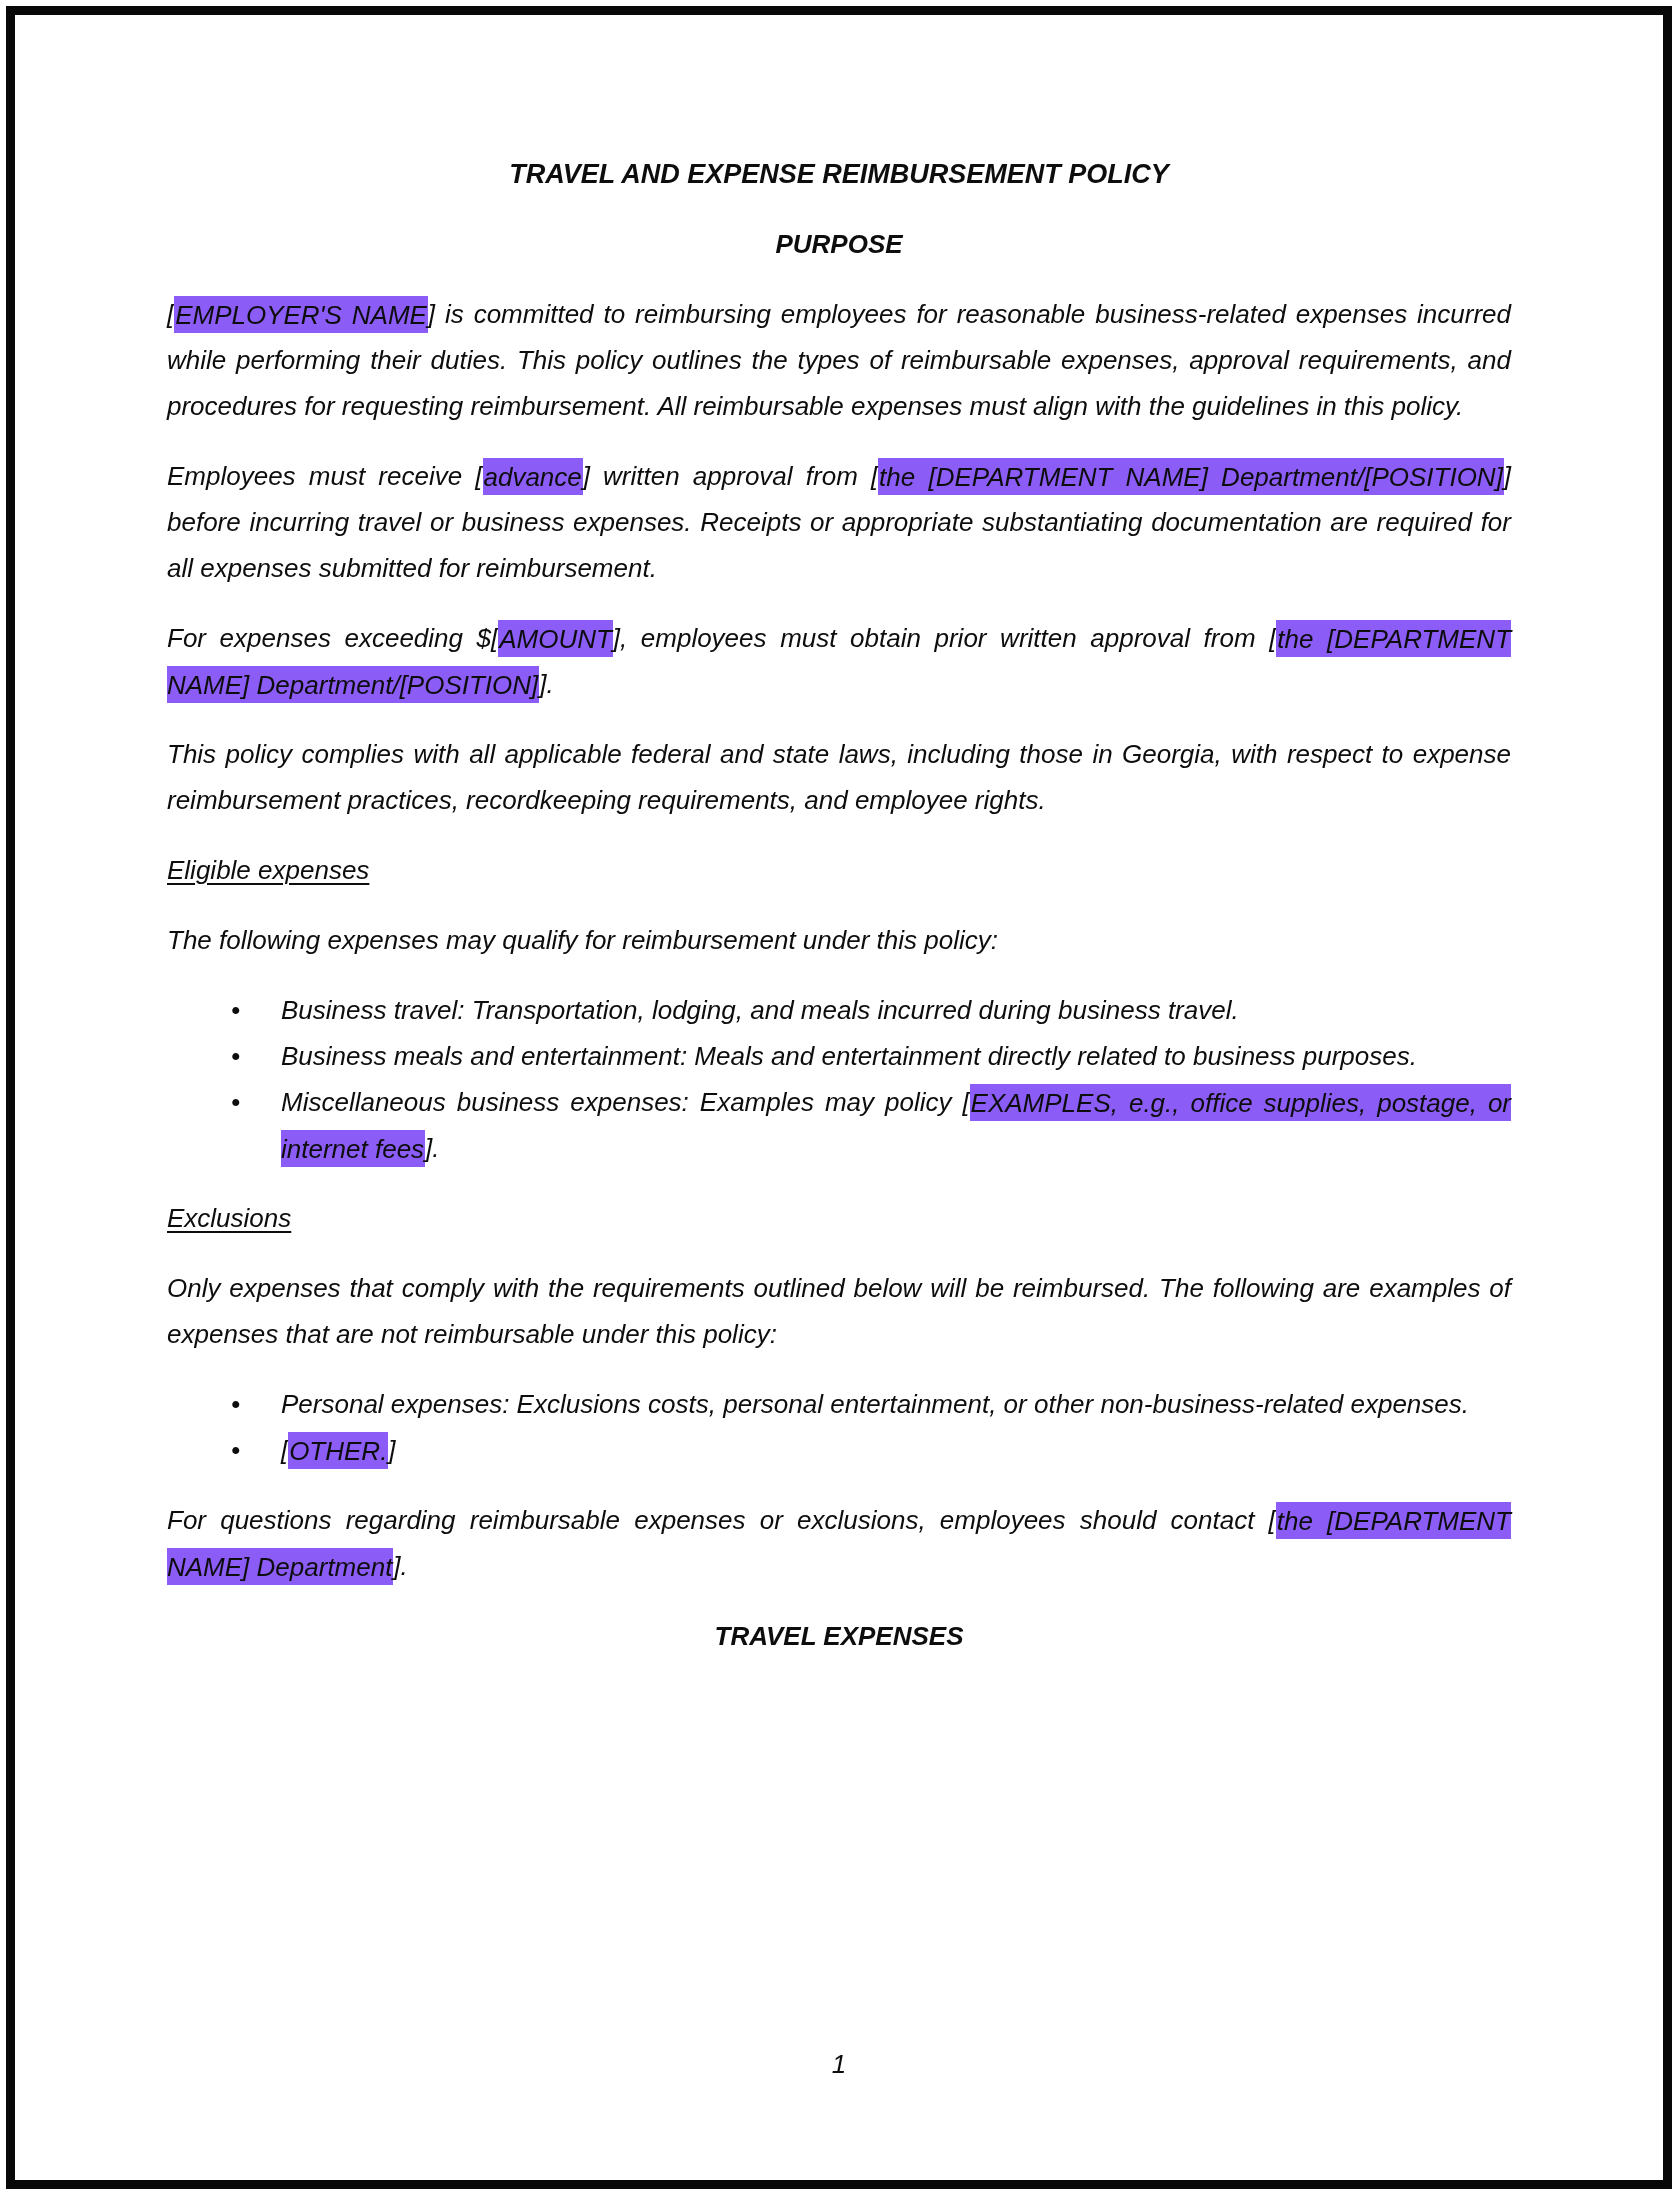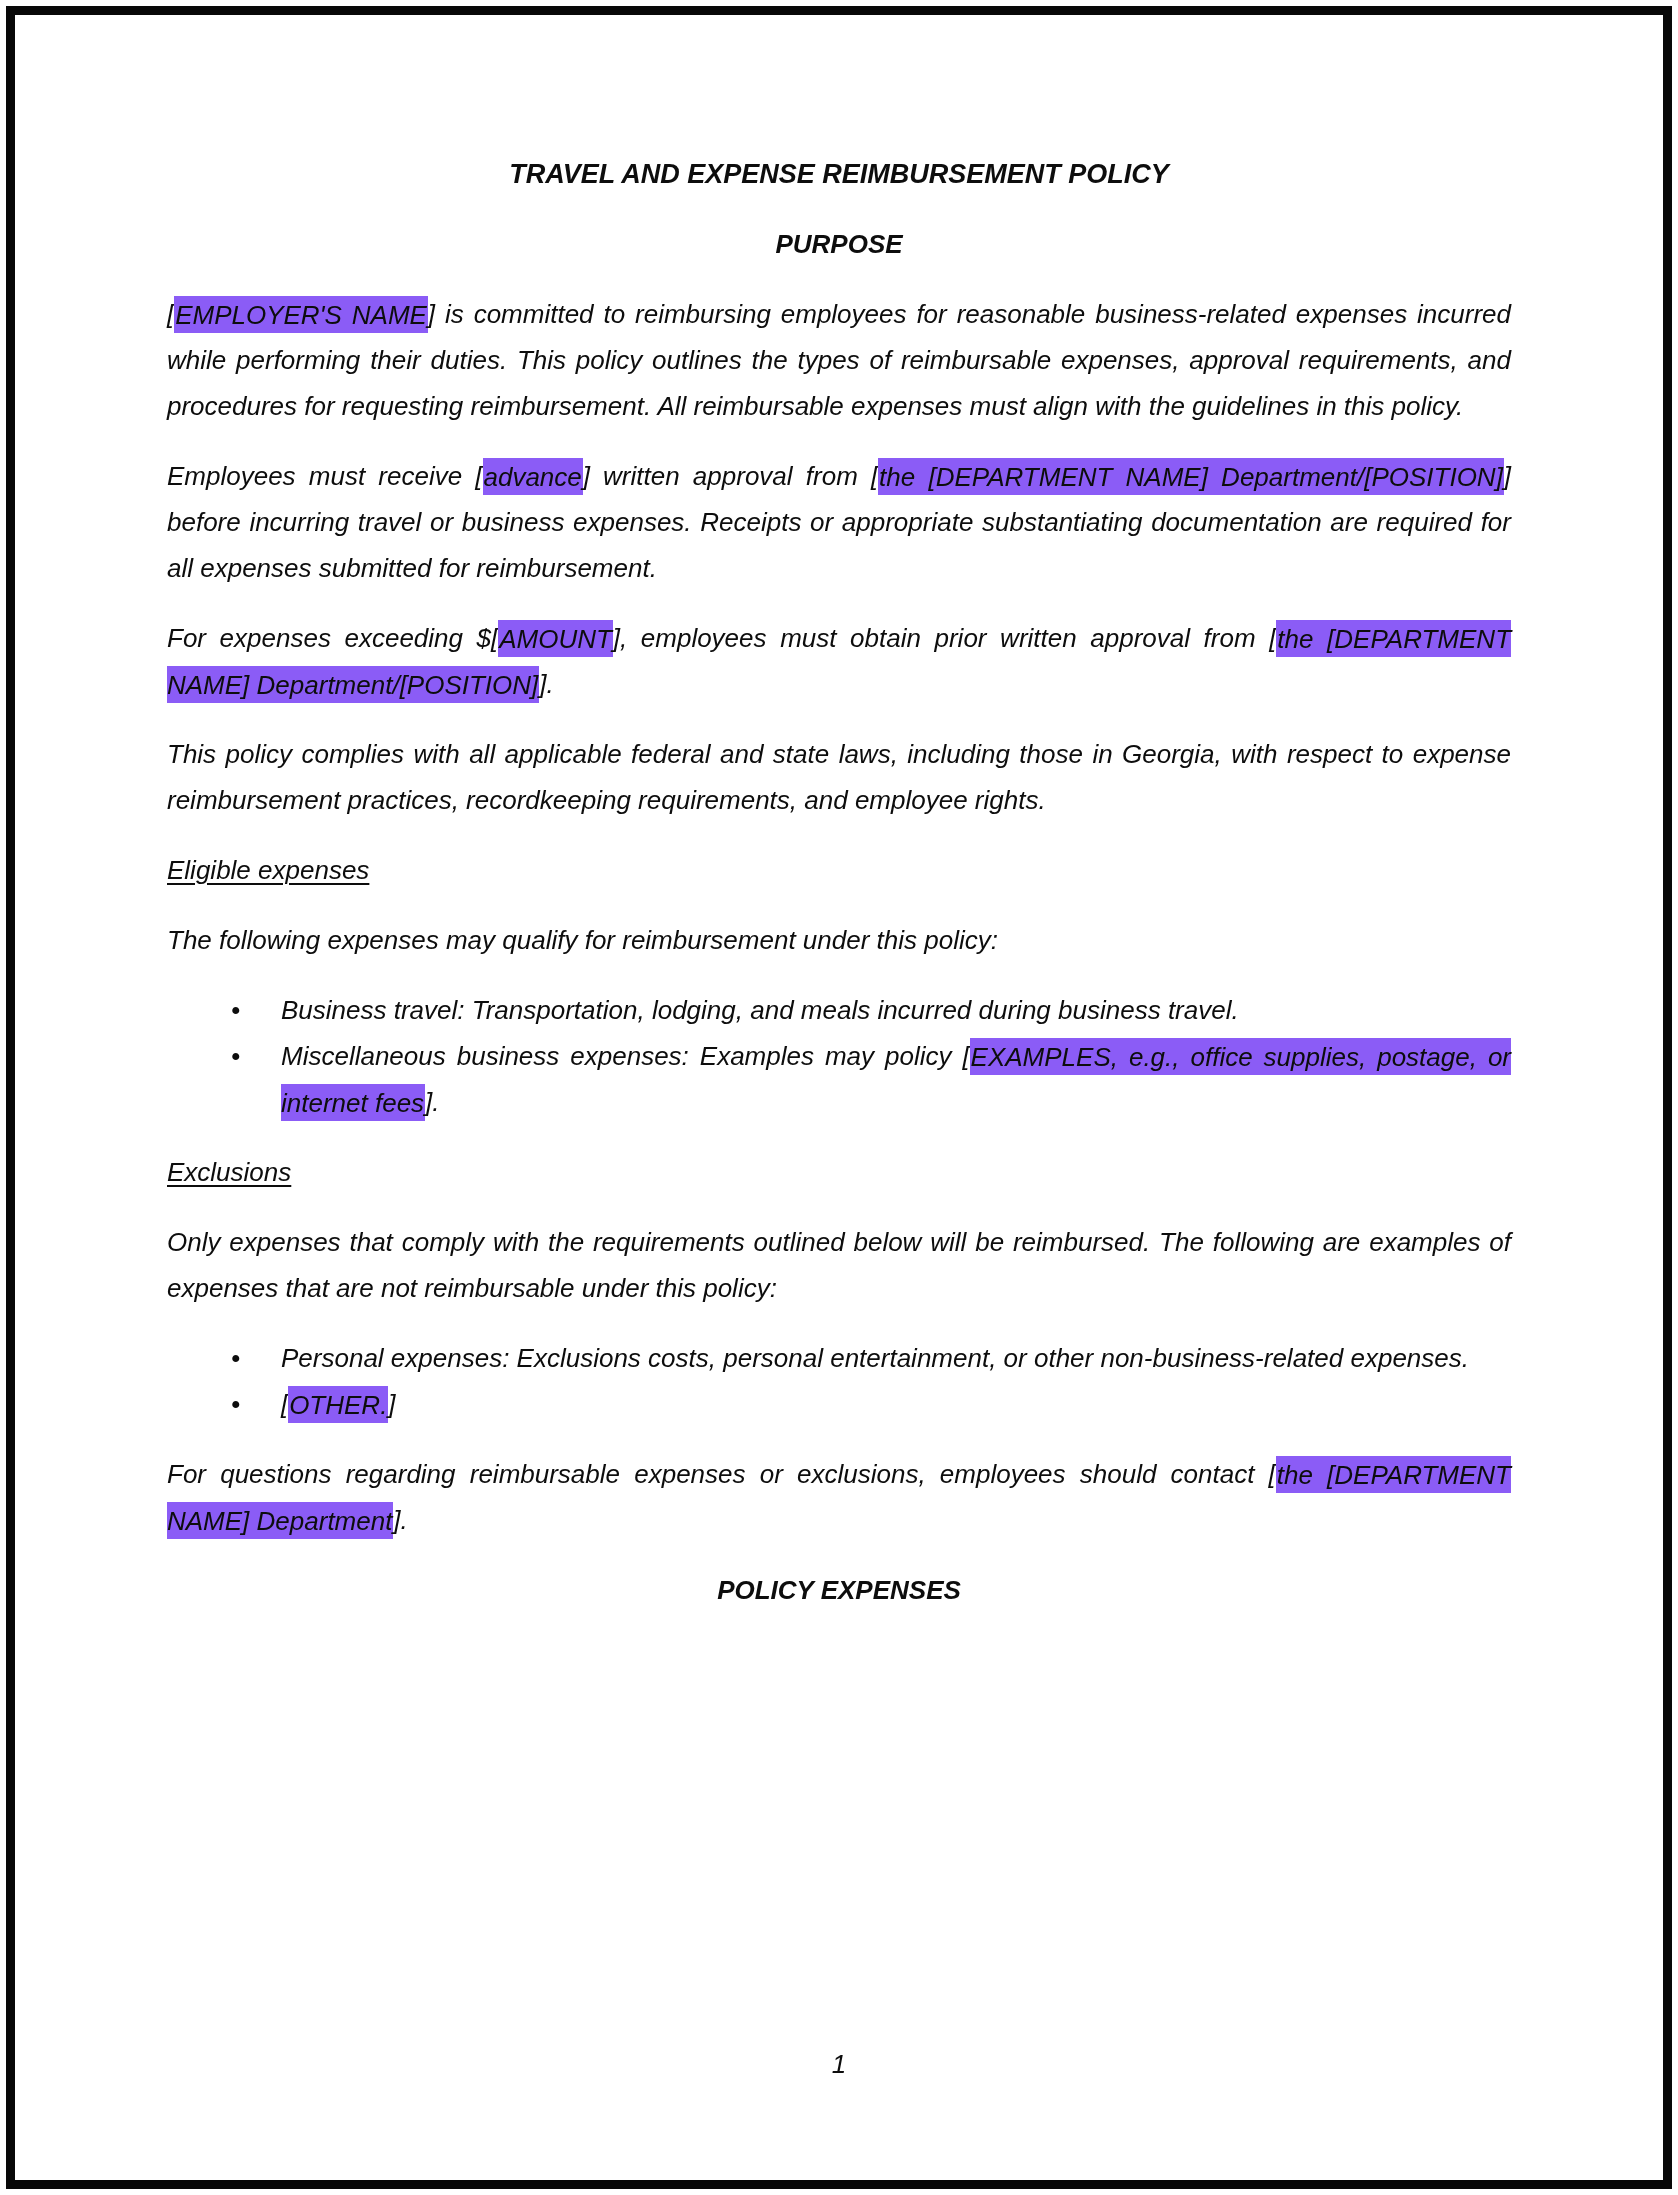--- a/index.html
+++ b/index.html
@@ -95,34 +95,35 @@
 
     <div class="block para"><span>This policy complies with all applicable federal and state laws, including those in Georgia, with respect to expense reimbursement practices, recordkeeping requirements, and employee rights.</span></div>
 
 
     <div class="block subheading">Eligible expenses</div>
 
     <div class="block para"><span>The following expenses may qualify for reimbursement under this policy:</span></div>
 
     <ul class="bullets block">
       <li><span>Business travel: Transportation, lodging, and meals incurred during business travel.</span></li>
+      <li><span>Business meals and entertainment: Meals and entertainment directly related to business purposes.</span></li>
       <li><span>Miscellaneous business expenses: Examples may policy [</span><span class="hl">EXAMPLES, e.g., office supplies, postage, or internet fees</span><span>].</span></li>
     </ul>
 
     <div class="block subheading">Exclusions</div>
 
     <div class="block para"><span>Only expenses that comply with the requirements outlined below will be reimbursed. The following are examples of expenses that are not reimbursable under this policy:</span></div>
 
     <ul class="bullets block">
       <li><span>Personal expenses: Exclusions costs, personal entertainment, or other non-business-related expenses.</span></li>
       <li><span>[</span><span class="hl">OTHER.</span><span>]</span></li>
     </ul>
 
     <div class="block para"><span>For questions regarding reimbursable expenses or exclusions, employees should contact [</span><span class="hl">the [DEPARTMENT NAME] Department</span><span>].</span></div>
 
-    <div class="block heading">POLICY EXPENSES</div>
+    <div class="block heading">TRAVEL EXPENSES</div>
 
 
   </div>
 
   <div class="page-number">1</div>
 </div>
 
 
 </body></html>

